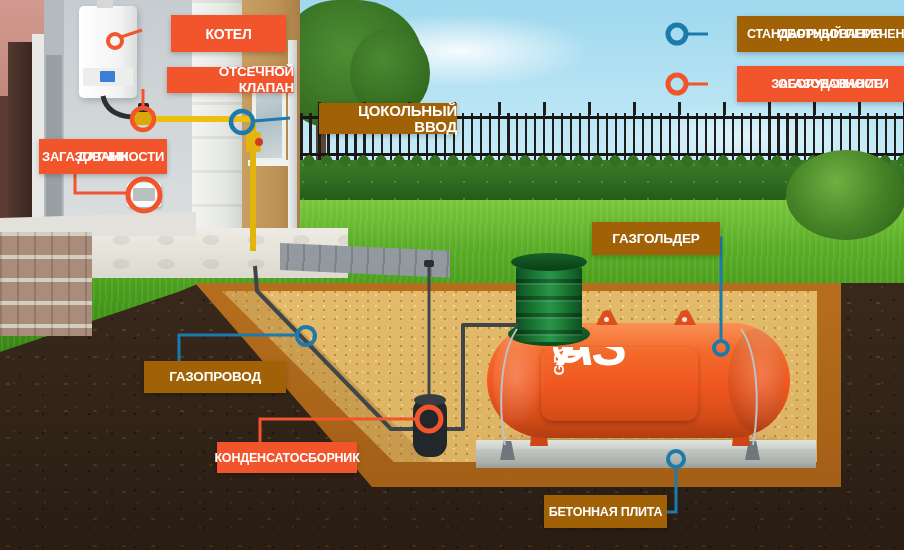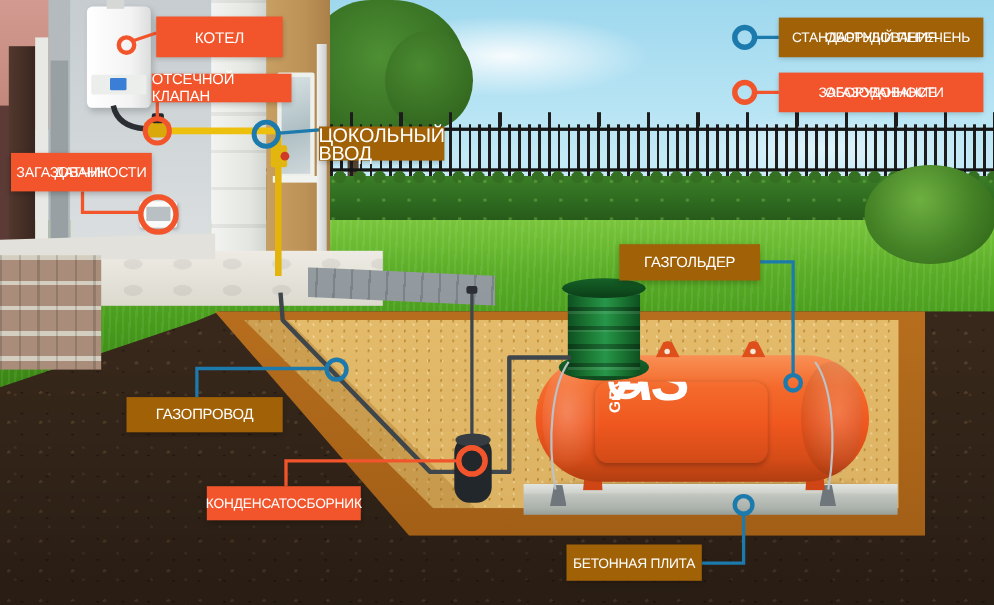--- a/index.html
+++ b/index.html
@@ -178,29 +178,29 @@
   .boiler .screen{position:absolute;left:21px;top:65px;width:15px;height:11px;background:#3a7fd5;border-radius:1px;}
   
   .sensor{left:127px;top:183px;width:34px;height:24px;background:#fbfbf9;border-radius:3px;
     box-shadow:1px 2px 3px rgba(0,0,0,.2);}
   .sensor i{position:absolute;left:6px;top:5px;width:22px;height:13px;background:#b9c0c4;border-radius:1px;}
 
   
   .overlay{left:0;top:0;width:904px;height:550px;z-index:26;pointer-events:none;}
 
   
-  .box{z-index:30;color:#fff;font-weight:normal;display:flex;flex-direction:column;
-    align-items:center;justify-content:center;text-align:left;letter-spacing:-.2px;
-    box-shadow:0 2px 5px rgba(0,0,0,.22);line-height:16px;}
+  .box{z-index:30;color:#fff;font-weight:bold;display:flex;flex-direction:column;
+    align-items:center;justify-content:center;text-align:right;letter-spacing:-.2px;
+    box-shadow:0 2px 5px rgba(0,0,0,.22);line-height:16px;margin-left:29px;}
   .box.orange{background:#f2552c;}
   .box.blue{background:#a16207;}
   .b-kotel{left:142px;top:15px;width:115px;height:37px;font-size:14px;}
   .b-otsech{left:138px;top:67px;width:127px;height:26px;font-size:13.5px;}
   .b-datchik{left:10px;top:139px;width:128px;height:35px;font-size:13px;line-height:15px;}
-  .b-tsokol{left:290px;top:115px;width:114px;height:31px;font-size:18px;}
+  .b-tsokol{left:290px;top:103px;width:138px;height:31px;font-size:15px;}
   .b-leg-std{left:708px;top:16px;width:186px;height:36px;font-size:12.5px;}
   .b-leg-dop{left:708px;top:66px;width:186px;height:36px;font-size:12.5px;}
   .b-gazgolder{left:563px;top:222px;width:128px;height:33px;font-size:13.5px;}
   .b-gazoprovod{left:115px;top:361px;width:142px;height:32px;font-size:13.5px;}
   .b-kondensat{left:188px;top:442px;width:140px;height:31px;font-size:12.5px;}
   .b-betonka{left:515px;top:495px;width:123px;height:33px;font-size:12.5px;}
 </style>
 </head>
 <body>
 

